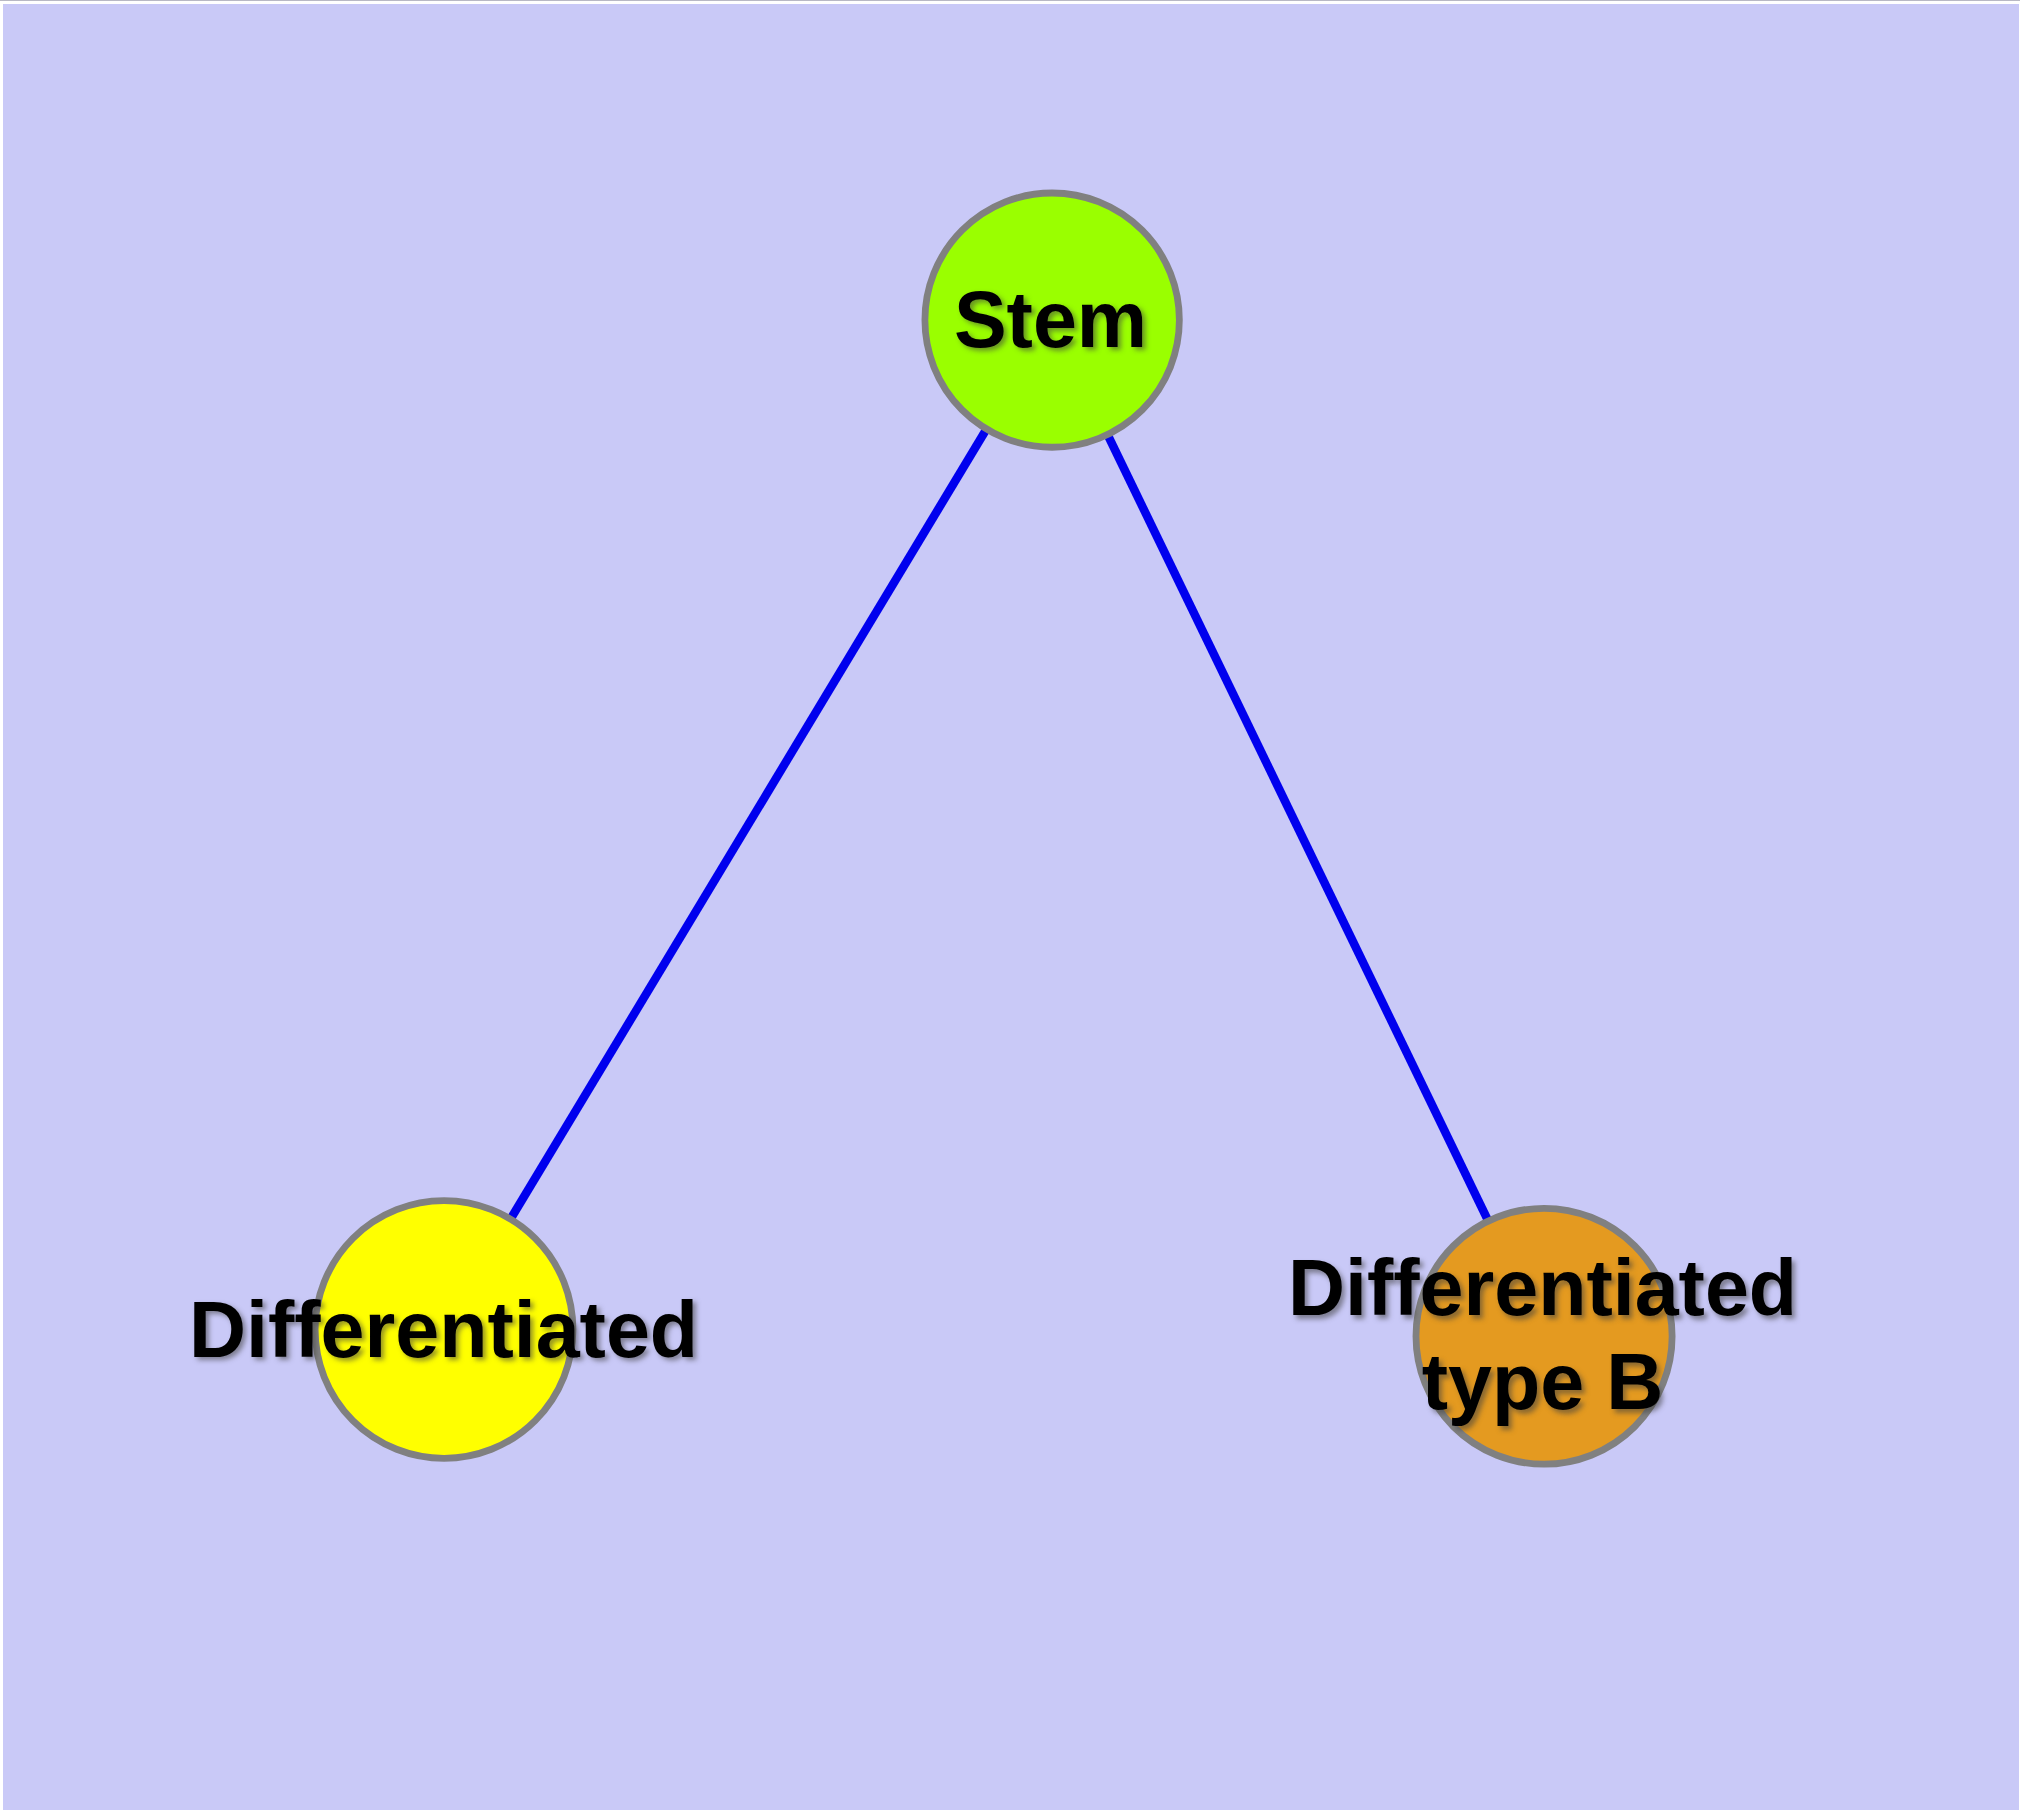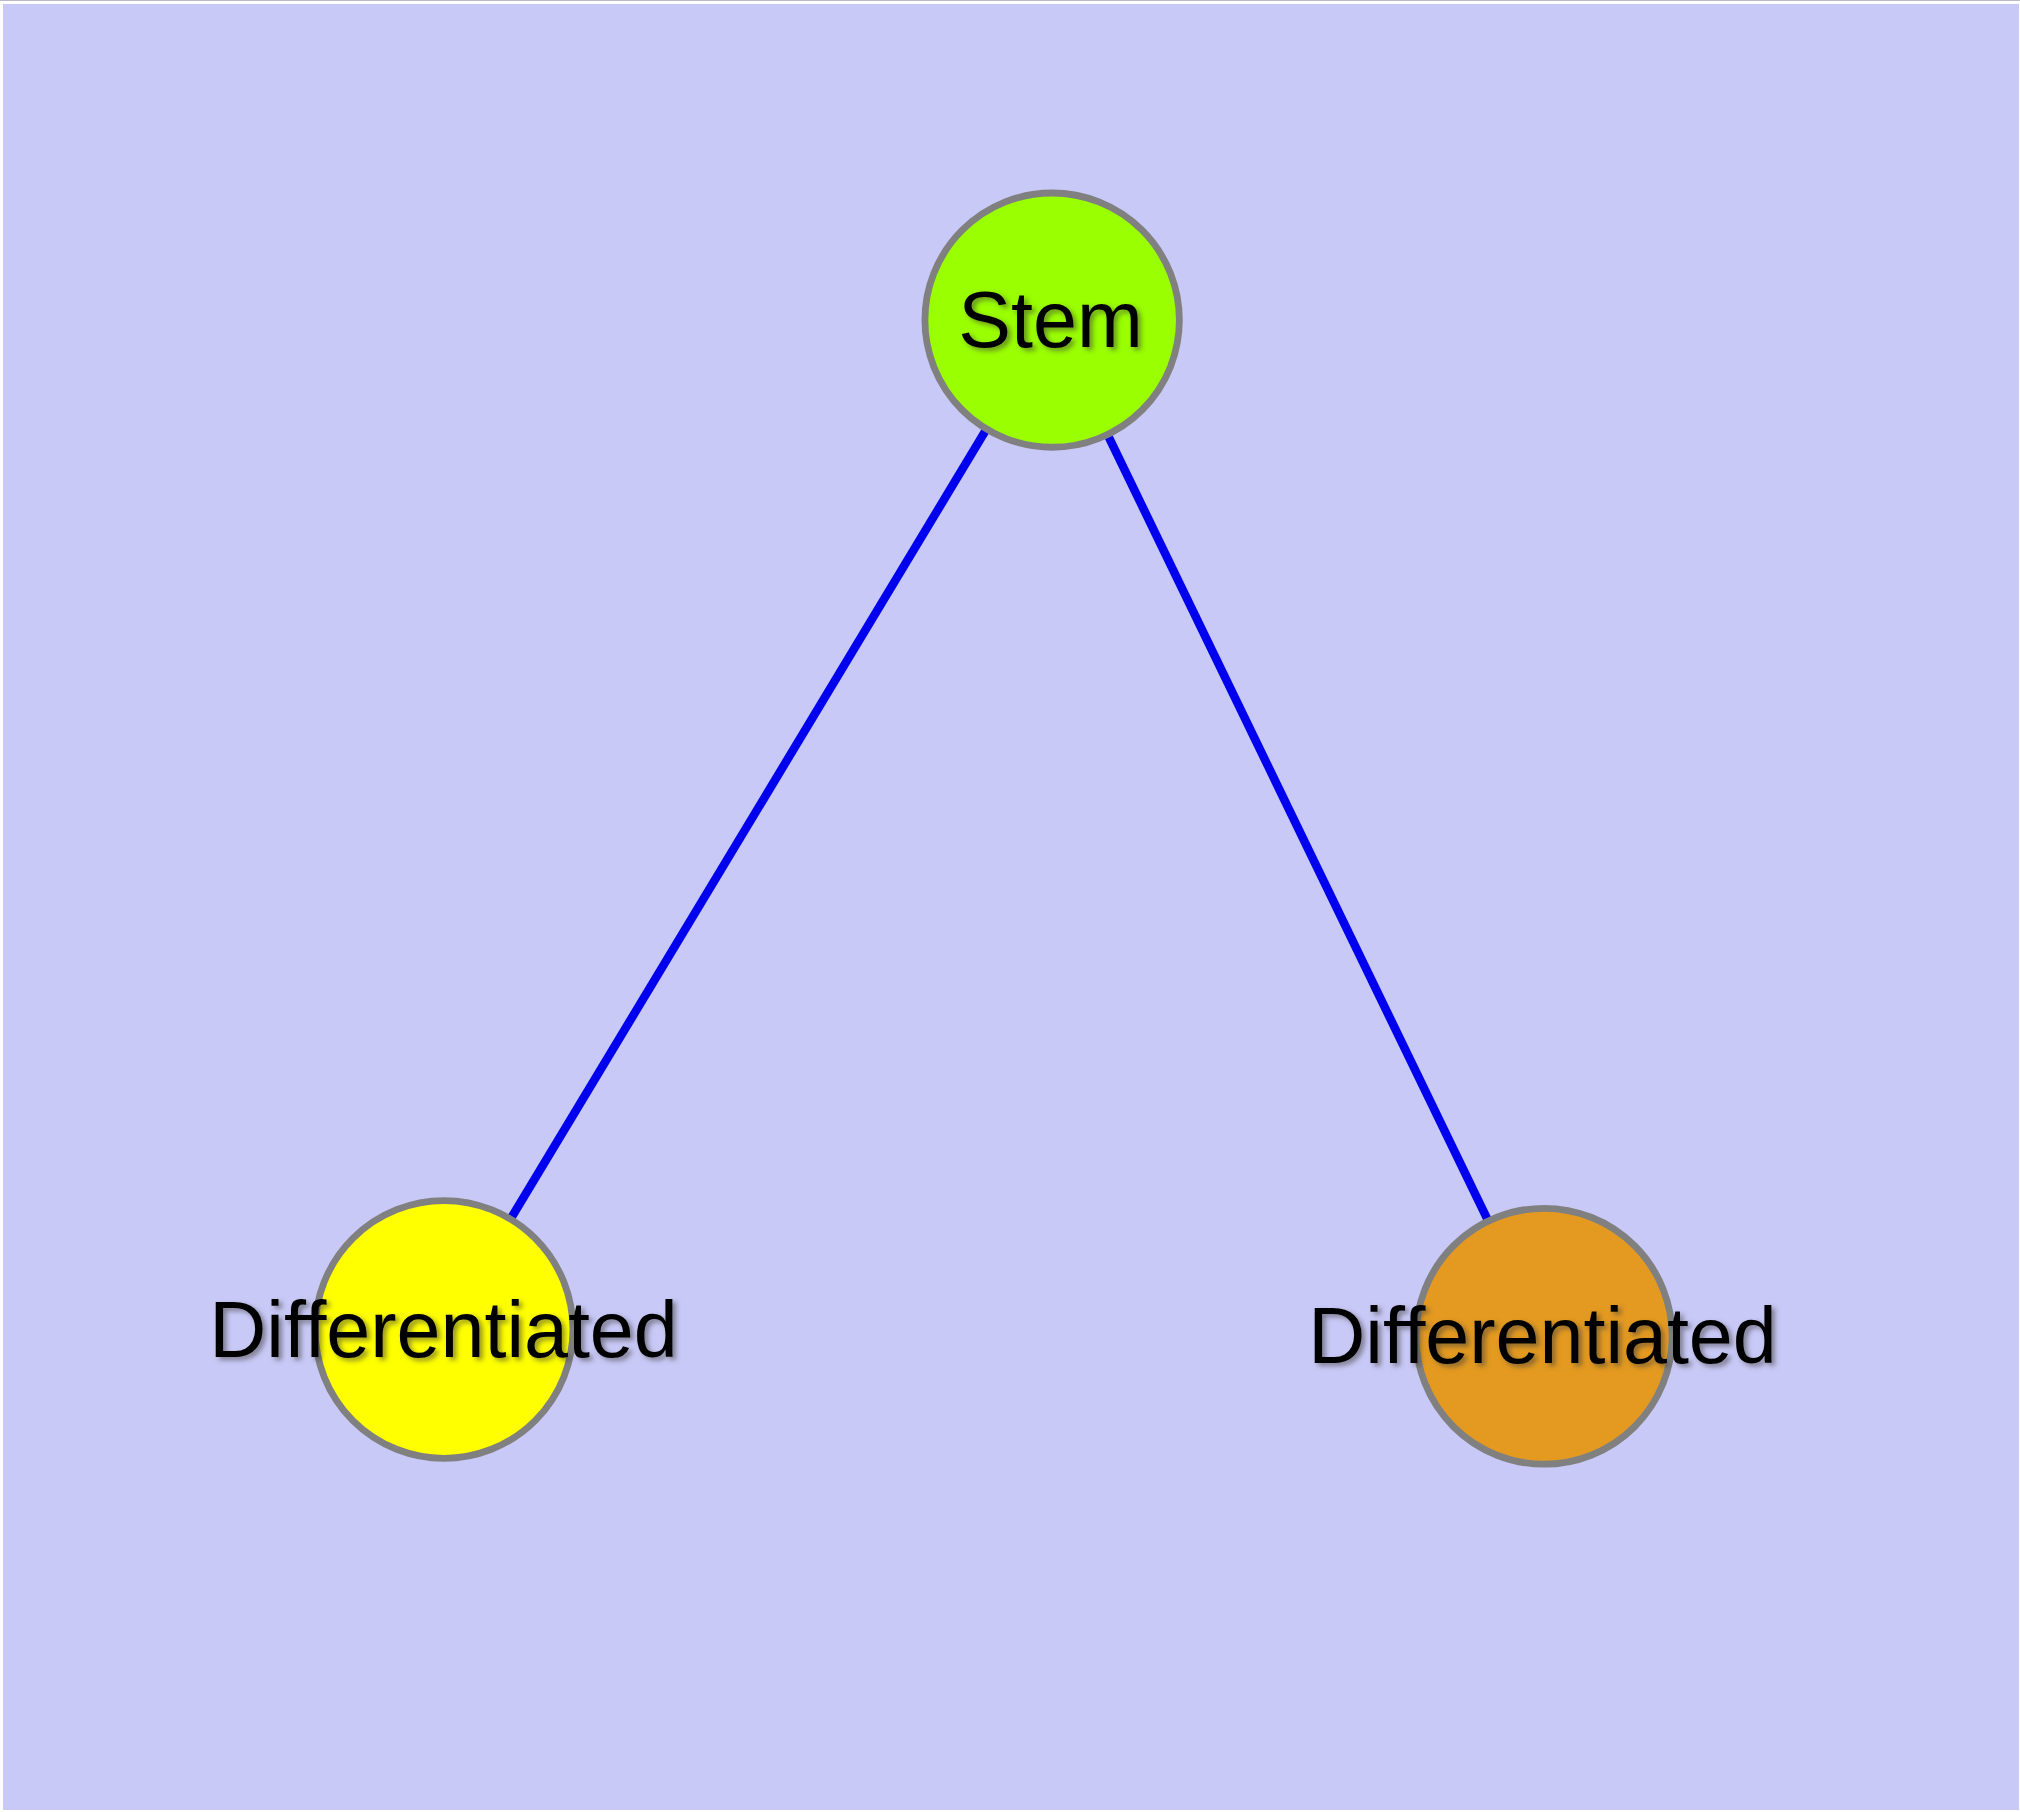--- a/index.html
+++ b/index.html
@@ -29,21 +29,21 @@
     top: 0;
     width: 100%;
     height: 100%;
     display: block;
   }
   .node-label {
     position: absolute;
     transform: translate(-50%, -50%);
     text-align: center;
     white-space: nowrap;
-    font-weight: normal;
+    font-weight: bold;
     font-size: 79px;
     line-height: 1.2;
     color: #000000;
     text-shadow: 3.4px 3.4px 5.1px rgba(64, 64, 64, 0.55);
     pointer-events: none;
   }
 </style>
 </head>
 <body>
 
@@ -61,17 +61,18 @@
     <div class="node-label" style="color: rgb(0, 0, 0); left: 1048px; top: 316px;">
       <span>Stem</span>
     </div>
 
     <div class="node-label" style="color: rgb(0, 0, 0); left: 441px; top: 1326px;">
       <span>Differentiated</span><br>
     </div>
 
     <div class="node-label" style="color: rgb(0, 0, 0); left: 1540px; top: 1332px;">
       <span>Differentiated</span><br>
+      <span>type B</span>
     </div>
 
   </div>
 </div>
 
 
 </body></html>

